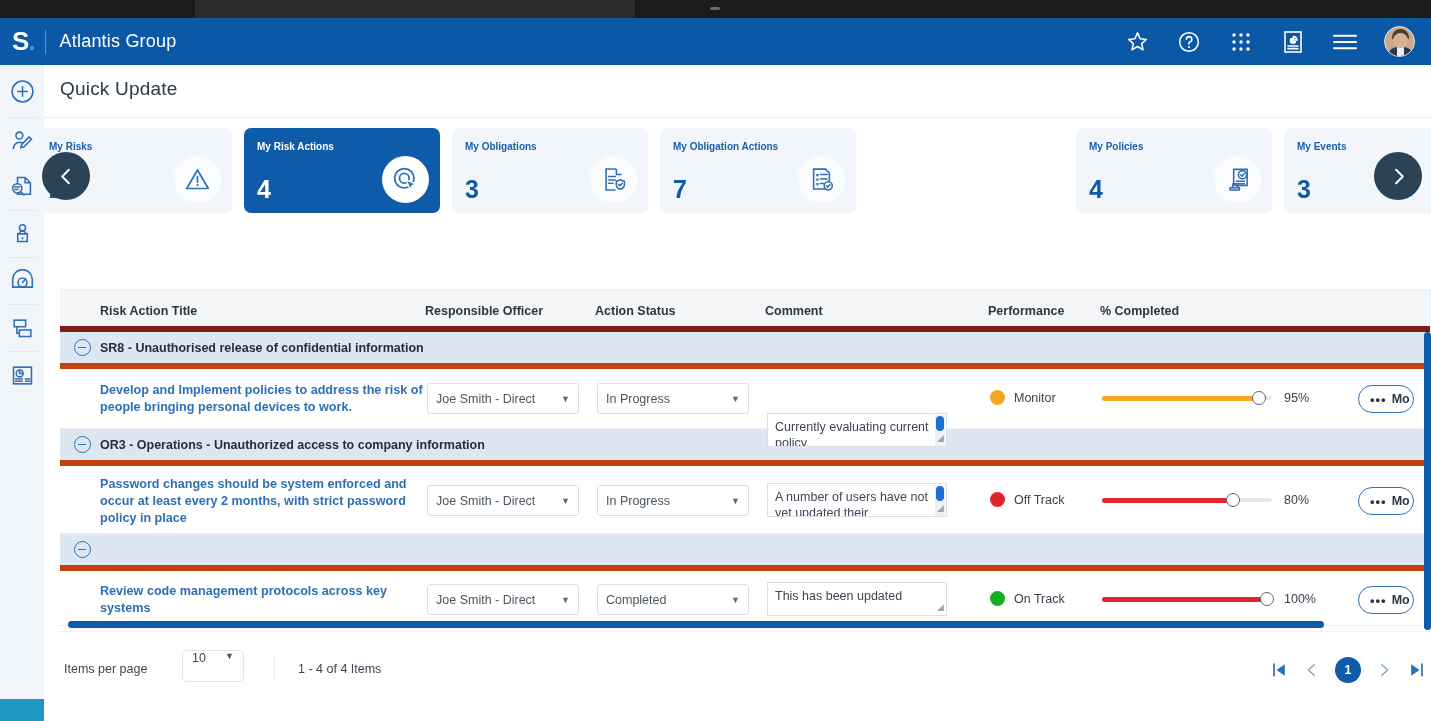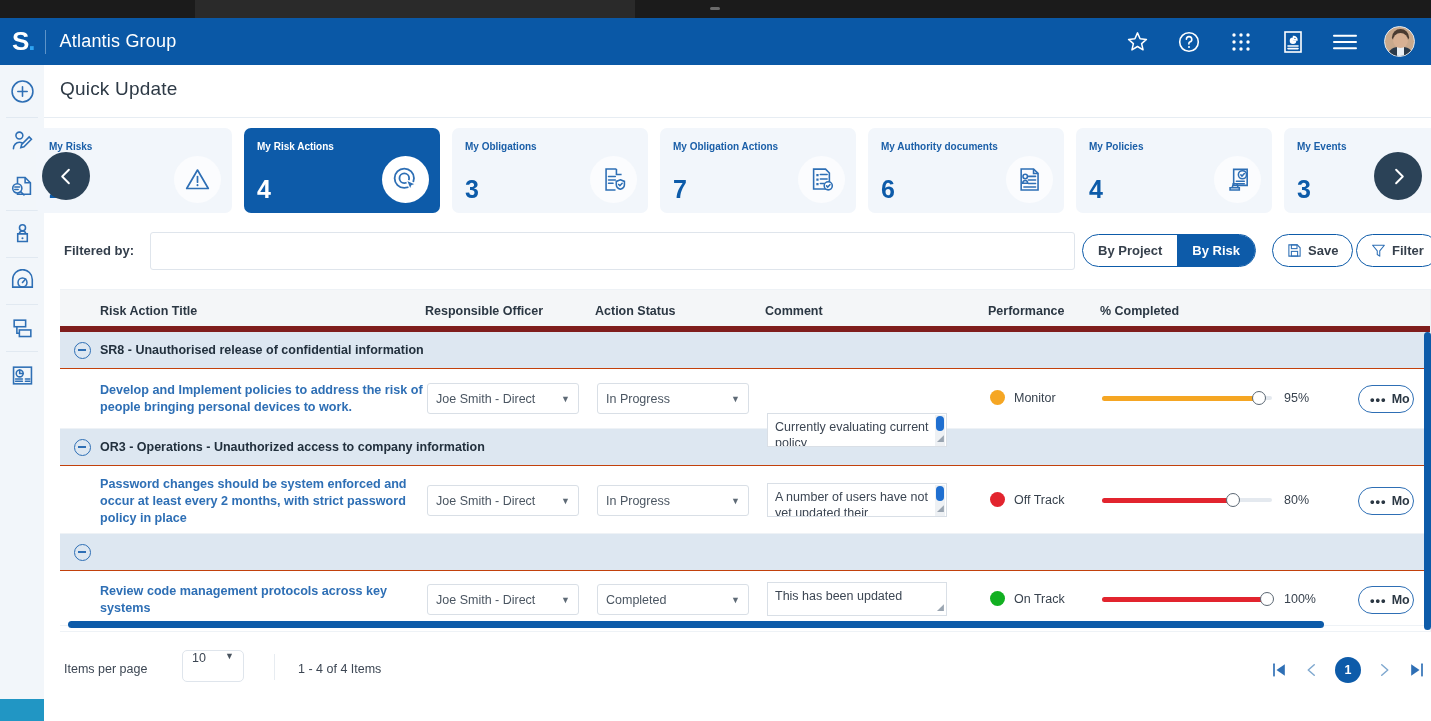--- a/index.html
+++ b/index.html
@@ -68,21 +68,21 @@
   .pill svg { color:#2e6fb5; }
   .pill.save { left:1212px; }
   .pill.filter { left:1296px; }
 
   
   .grid { position:absolute; left:60px; top:289px; width:1371px; height:343px; background:#fff;
      border:1px solid #eef2f6; border-left:none; }
   .ghead { height:42px; background:#f4f6f8; border-bottom:6px solid #7f1d1d; position:relative; }
   .ghead span { position:absolute; top:14px; font-size:12.5px; color:#2b3743; font-weight:bold; }
 
-  .grp { height:37px; background:#dde7f1; border-bottom:1px solid #c2410c; display:flex; align-items:center; padding-left:14px; gap:9px;}
+  .grp { height:37px; background:#dde7f1; border-bottom:6px solid #c2410c; display:flex; align-items:center; padding-left:14px; gap:9px;}
   .grp .minus { width:17px; height:17px; border:1.5px solid #2e6fb5; border-radius:50%; position:relative; flex:none;}
   .grp .minus::after { content:""; position:absolute; left:3px; top:6.5px; width:8px; height:1.6px; background:#2e6fb5;}
   .grp .gtxt { font-size:12.5px; color:#22303d; font-weight:bold; }
 
   .row { position:relative; background:#fff; border-bottom:1px solid #eef2f6; }
   .row .rtitle { position:absolute; left:40px; font-size:12.6px; font-weight:bold; color:#2e6fb5; line-height:17px; width:330px;}
   .sel { position:absolute; height:31px; border:1px solid #d9dfe6; border-radius:3px; background:#fff;
      display:flex; align-items:center; padding:0 8px; font-size:12.5px; color:#4b5662; }
   .sel .car { margin-left:auto; font-size:9px; color:#5e6a76; }
   .ta { position:absolute; width:180px; height:34px; border:1px solid #d9dfe6; background:#fff; overflow:hidden;
@@ -291,33 +291,20 @@
         <svg width="27" height="27" viewBox="0 0 24 24" fill="none" stroke="#2e6fb5" stroke-width="1.4">
             <path d="M5 2.8h10.6l3.4 3.4v14.2H5z"></path>
             <path d="M7.4 7h2v2h-2zM7.4 11h2v2h-2zM7.4 15h2v2h-2z" fill="#2e6fb5" stroke="none"></path>
             <path d="M11 7.6h6M11 11.6h6M11 15.6h3.6" stroke-linecap="round"></path>
             <circle cx="18" cy="17.6" r="3.6" fill="#fff"></circle>
             <path d="M16.5 17.7l1 1 2-2.1" stroke-linecap="round"></path>
           </svg>
       </div>
     </div>
 
-    <div class="card" style="left:832px;">
-      <div class="c-title">My Authority documents</div>
-      <div class="c-num">6</div>
-      <div class="c-ico">
-        <svg width="27" height="27" viewBox="0 0 24 24" fill="none" stroke="#2e6fb5" stroke-width="1.4">
-            <path d="M15.6 2.6H4.6v18.8h15V6.6z"></path>
-            <path d="M15.6 2.6v4h4"></path>
-            <path d="M11 9.2h6.4M11 12.4h6.4M11 15.6h6.4M7 18.6h10.4" stroke-linecap="round"></path>
-            <circle cx="8.2" cy="9.4" r="2"></circle>
-            <path d="M6 15.4c0-1.5 1-2.5 2.2-2.5s2.2 1 2.2 2.5z"></path>
-          </svg>
-      </div>
-    </div>
 
     <div class="card" style="left:1040px;">
       <div class="c-title">My Policies</div>
       <div class="c-num">4</div>
       <div class="c-ico">
         <svg width="27" height="27" viewBox="0 0 24 24" fill="none" stroke="#2e6fb5" stroke-width="1.4">
             <path d="M8.6 3h12v14.2h-12z"></path>
             <path d="M11 13.6h7M11 15.8h7" stroke-linecap="round"></path>
             <circle cx="16.4" cy="7.8" r="3.6"></circle>
             <path d="M15 7.9l1 1 2.1-2.2" stroke-linecap="round"></path>
@@ -337,42 +324,20 @@
     <svg width="23" height="23" viewBox="0 0 24 24" fill="none" stroke="currentColor" stroke-width="2" stroke-linecap="round" stroke-linejoin="round">
         <polyline points="14.5,5 7.5,12 14.5,19"></polyline>
       </svg>
   </div>
   <div class="navcirc right">
     <svg width="23" height="23" viewBox="0 0 24 24" fill="none" stroke="currentColor" stroke-width="2" stroke-linecap="round" stroke-linejoin="round">
         <polyline points="9.5,5 16.5,12 9.5,19"></polyline>
       </svg>
   </div>
 
-  <div class="filterbar">
-    <div class="fb-label">Filtered by:</div>
-    <input class="fb-box" value="" placeholder="" style="">
-    <div class="seg">
-      <div>By Project</div>
-      <div class="on">By Risk</div>
-    </div>
-    <div class="pill save">
-      <svg width="15" height="15" viewBox="0 0 24 24" fill="none" stroke="currentColor" stroke-width="1.7">
-          <path d="M3 3h13.4L21 7.6V21H3z"></path>
-          <rect x="7" y="3" width="9" height="6"></rect>
-          <rect x="7" y="13.4" width="10" height="7.6"></rect>
-        </svg>
-      <span>Save</span>
-    </div>
-    <div class="pill filter">
-      <svg width="15" height="15" viewBox="0 0 24 24" fill="none" stroke="currentColor" stroke-width="1.7" stroke-linejoin="round">
-          <path d="M2.6 3.6h18.8L14 12.6V21l-4-2.6v-5.8z"></path>
-        </svg>
-      <span>Filter</span>
-    </div>
-  </div>
 
   <div class="grid">
 
     <div class="ghead">
       <span style="left:40px">Risk Action Title</span>
       <span style="left:365px">Responsible Officer</span>
       <span style="left:535px">Action Status</span>
       <span style="left:705px">Comment</span>
       <span style="left:928px">Performance</span>
       <span style="left:1040px">% Completed</span>

